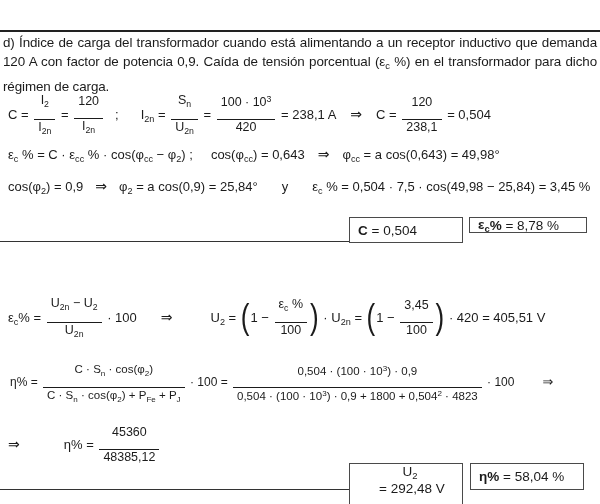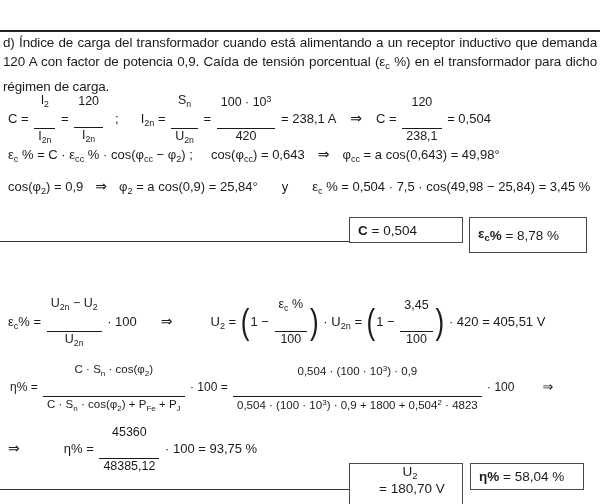--- a/index.html
+++ b/index.html
@@ -27,21 +27,21 @@
   }
   .math5{font-size:12px;}
   .frac{
     display:inline-block;
     vertical-align:middle;
     text-align:center;
     margin:0 2px;
     font-size:0.96em;
     line-height:1.12;
   }
-  .frac .num{display:block;border-bottom:1.3px solid #1b1b1b;padding:0 4px 18px;}
+  .frac .num{display:block;border-bottom:1.3px solid #1b1b1b;padding:0 4px 9px;}
   .frac .den{display:block;padding:1px 4px 0;}
   .sub{font-size:0.7em;vertical-align:-0.32em;}
   .sup{font-size:0.7em;vertical-align:0.5em;}
   .gap{display:inline-block;height:1px;}
   .arr{font-size:1.08em;}
   .bigp{
     display:inline-block;
     font-size:200%;
     line-height:0.9;
     transform:scaleY(1.35);
@@ -74,28 +74,28 @@
   <div class="math" style="top:94px;left:8px;"><span>C = </span><span class="frac"><span class="num"><span><span>I</span><span class="sub">2</span></span></span><span class="den"><span><span>I</span><span class="sub">2n</span></span></span></span><span> = </span><span class="frac"><span class="num"><span>120</span></span><span class="den"><span><span>I</span><span class="sub">2n</span></span></span></span><span class="gap" style="width: 10px;"></span><span>;</span><span class="gap" style="width: 22px;"></span><span><span>I</span><span class="sub">2n</span></span><span> = </span><span class="frac"><span class="num"><span><span>S</span><span class="sub">n</span></span></span><span class="den"><span><span>U</span><span class="sub">2n</span></span></span></span><span> = </span><span class="frac"><span class="num"><span>100 · </span><span><span>10</span><span class="sup">3</span></span></span><span class="den"><span>420</span></span></span><span> = 238,1 A</span><span class="gap" style="width: 14px;"></span><span class="arr">⇒</span><span class="gap" style="width: 14px;"></span><span>C = </span><span class="frac"><span class="num"><span>120</span></span><span class="den"><span>238,1</span></span></span><span> = 0,504</span></div>
 
   <div class="math" style="top:146px;left:8px;"><span><span>ε</span><span class="sub">c</span></span><span> % = C · </span><span><span>ε</span><span class="sub">cc</span></span><span> % · cos(</span><span><span>φ</span><span class="sub">cc</span></span><span> − </span><span><span>φ</span><span class="sub">2</span></span><span>) ;</span><span class="gap" style="width: 18px;"></span><span>cos(</span><span><span>φ</span><span class="sub">cc</span></span><span>) = 0,643</span><span class="gap" style="width: 13px;"></span><span class="arr">⇒</span><span class="gap" style="width: 13px;"></span><span><span>φ</span><span class="sub">cc</span></span><span> = a cos(0,643) = 49,98°</span></div>
 
   <div class="math" style="top:178px;left:8px;"><span>cos(</span><span><span>φ</span><span class="sub">2</span></span><span>) = 0,9</span><span class="gap" style="width: 12px;"></span><span class="arr">⇒</span><span class="gap" style="width: 12px;"></span><span><span>φ</span><span class="sub">2</span></span><span> = a cos(0,9) = 25,84°</span><span class="gap" style="width: 24px;"></span><span>y</span><span class="gap" style="width: 24px;"></span><span><span>ε</span><span class="sub">c</span></span><span> % = 0,504 · 7,5 · cos(49,98 − 25,84) = 3,45 %</span></div>
 
   <div class="rule rule-thin" style="top:241px;left:0;width:350px;"></div>
 
   <div class="rbox" style="left:349px;top:217px;width:114px;height:26px;"><span class="b">C</span><span> = 0,504</span></div>
 
-  <div class="rbox" style="left:469px;top:217px;width:118px;height:36px;"><span class="b"><span>ε</span><span class="sub">c</span></span><span class="b">%</span><span> = 8,78 %</span></div>
+  <div class="rbox" style="left:469px;top:217px;width:118px;height:16px;"><span class="b"><span>ε</span><span class="sub">c</span></span><span class="b">%</span><span> = 8,78 %</span></div>
 
 
   <div class="math" style="top:297px;left:8px;"><span><span>ε</span><span class="sub">c</span></span><span>% = </span><span class="frac"><span class="num"><span><span>U</span><span class="sub">2n</span></span><span> − </span><span><span>U</span><span class="sub">2</span></span></span><span class="den"><span><span>U</span><span class="sub">2n</span></span></span></span><span> · 100</span><span class="gap" style="width: 24px;"></span><span class="arr">⇒</span><span class="gap" style="width: 38px;"></span><span><span>U</span><span class="sub">2</span></span><span> = </span><span class="bigp">(</span><span>1 − </span><span class="frac"><span class="num"><span><span>ε</span><span class="sub">c</span></span><span> %</span></span><span class="den"><span>100</span></span></span><span class="bigp">)</span><span> · </span><span><span>U</span><span class="sub">2n</span></span><span> = </span><span class="bigp">(</span><span>1 − </span><span class="frac"><span class="num"><span>3,45</span></span><span class="den"><span>100</span></span></span><span class="bigp">)</span><span> · 420 = 405,51 V</span></div>
 
   <div class="math math5" style="top:363px;left:10px;"><span>η% = </span><span class="frac"><span class="num"><span>C · </span><span><span>S</span><span class="sub">n</span></span><span> · cos(</span><span><span>φ</span><span class="sub">2</span></span><span>)</span></span><span class="den"><span>C · </span><span><span>S</span><span class="sub">n</span></span><span> · cos(</span><span><span>φ</span><span class="sub">2</span></span><span>) + </span><span><span>P</span><span class="sub">Fe</span></span><span> + </span><span><span>P</span><span class="sub">J</span></span></span></span><span> · 100 = </span><span class="frac"><span class="num"><span>0,504 · (100 · </span><span><span>10</span><span class="sup">3</span></span><span>) · 0,9</span></span><span class="den"><span>0,504 · (100 · </span><span><span>10</span><span class="sup">3</span></span><span>) · 0,9 + 1800 + </span><span><span>0,504</span><span class="sup">2</span></span><span> · 4823</span></span></span><span> · 100</span><span class="gap" style="width: 28px;"></span><span class="arr">⇒</span></div>
 
-  <div class="math" style="top:426px;left:8px;"><span class="arr">⇒</span><span class="gap" style="width: 44px;"></span><span>η% = </span><span class="frac"><span class="num"><span>45360</span></span><span class="den"><span>48385,12</span></span></span><span> · 100 = 93,75 %</span></div>
+  <div class="math" style="top:426px;left:8px;"><span class="arr">⇒</span><span class="gap" style="width: 44px;"></span><span>η% = </span><span class="frac"><span class="num"><span>45360</span></span><span class="den"><span>48385,12</span></span></span></div>
 
   <div class="rule rule-thin" style="top:489px;left:0;width:350px;"></div>
 
-  <div class="rbox" style="left:349px;top:463px;width:114px;height:44px;flex-direction:column;"><span><span>U</span><span class="sub">2</span></span><span> = 180,70 V</span></div>
+  <div class="rbox" style="left:349px;top:463px;width:114px;height:44px;flex-direction:column;"><span><span>U</span><span class="sub">2</span></span><span> = 292,48 V</span></div>
 
   <div class="rbox" style="left:470px;top:463px;width:114px;height:27px;"><span class="b">η%</span><span> = 58,04 %</span></div>
 
 </div>
 
 </body></html>

